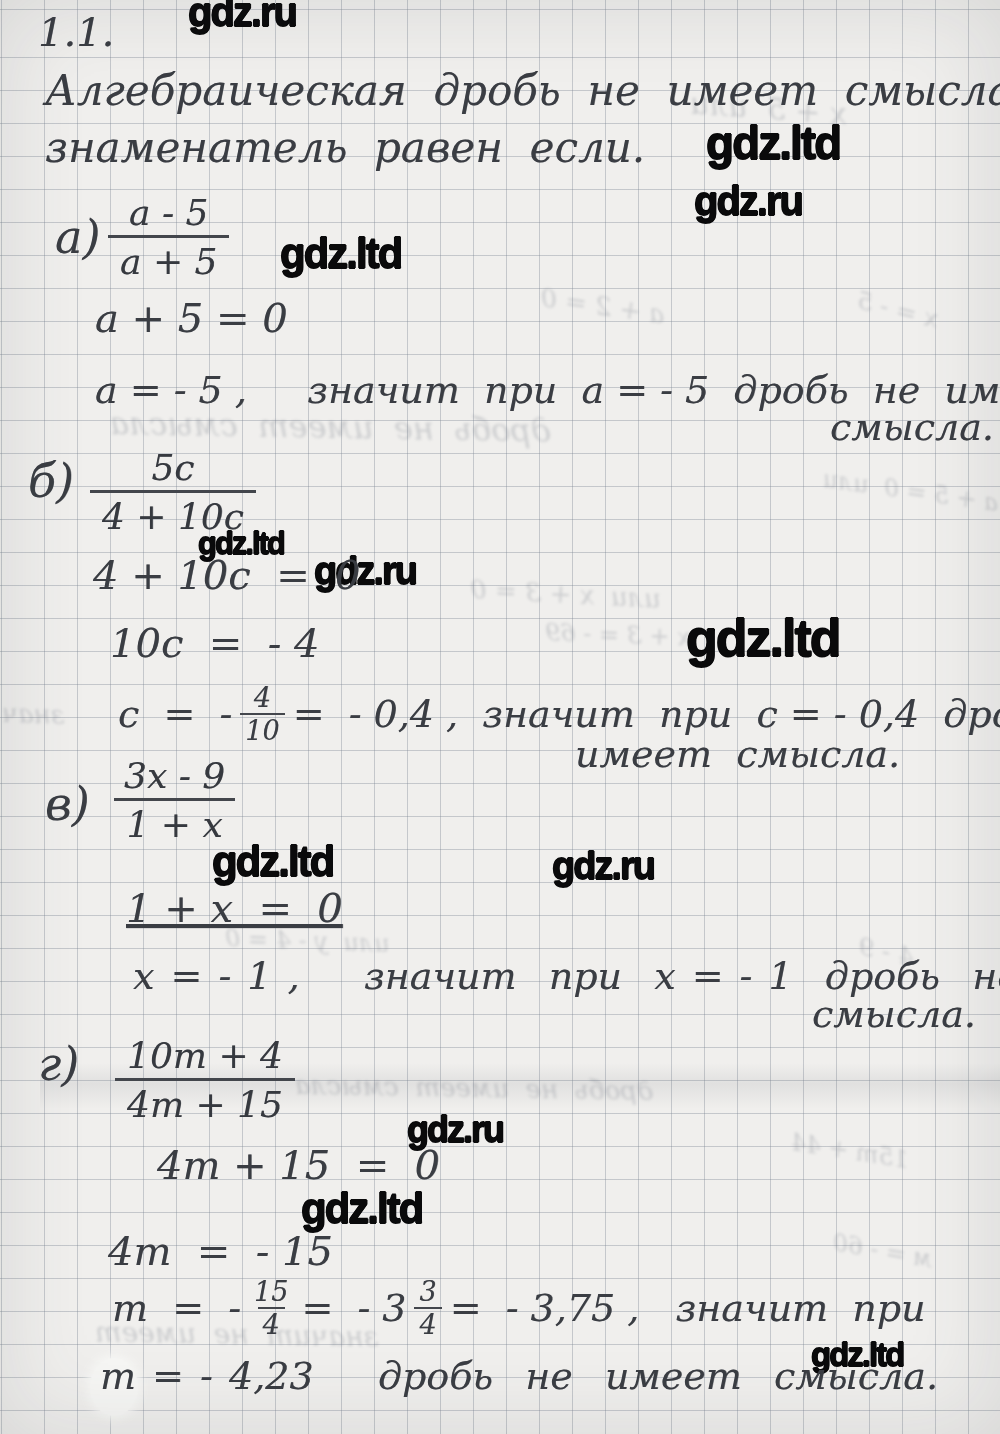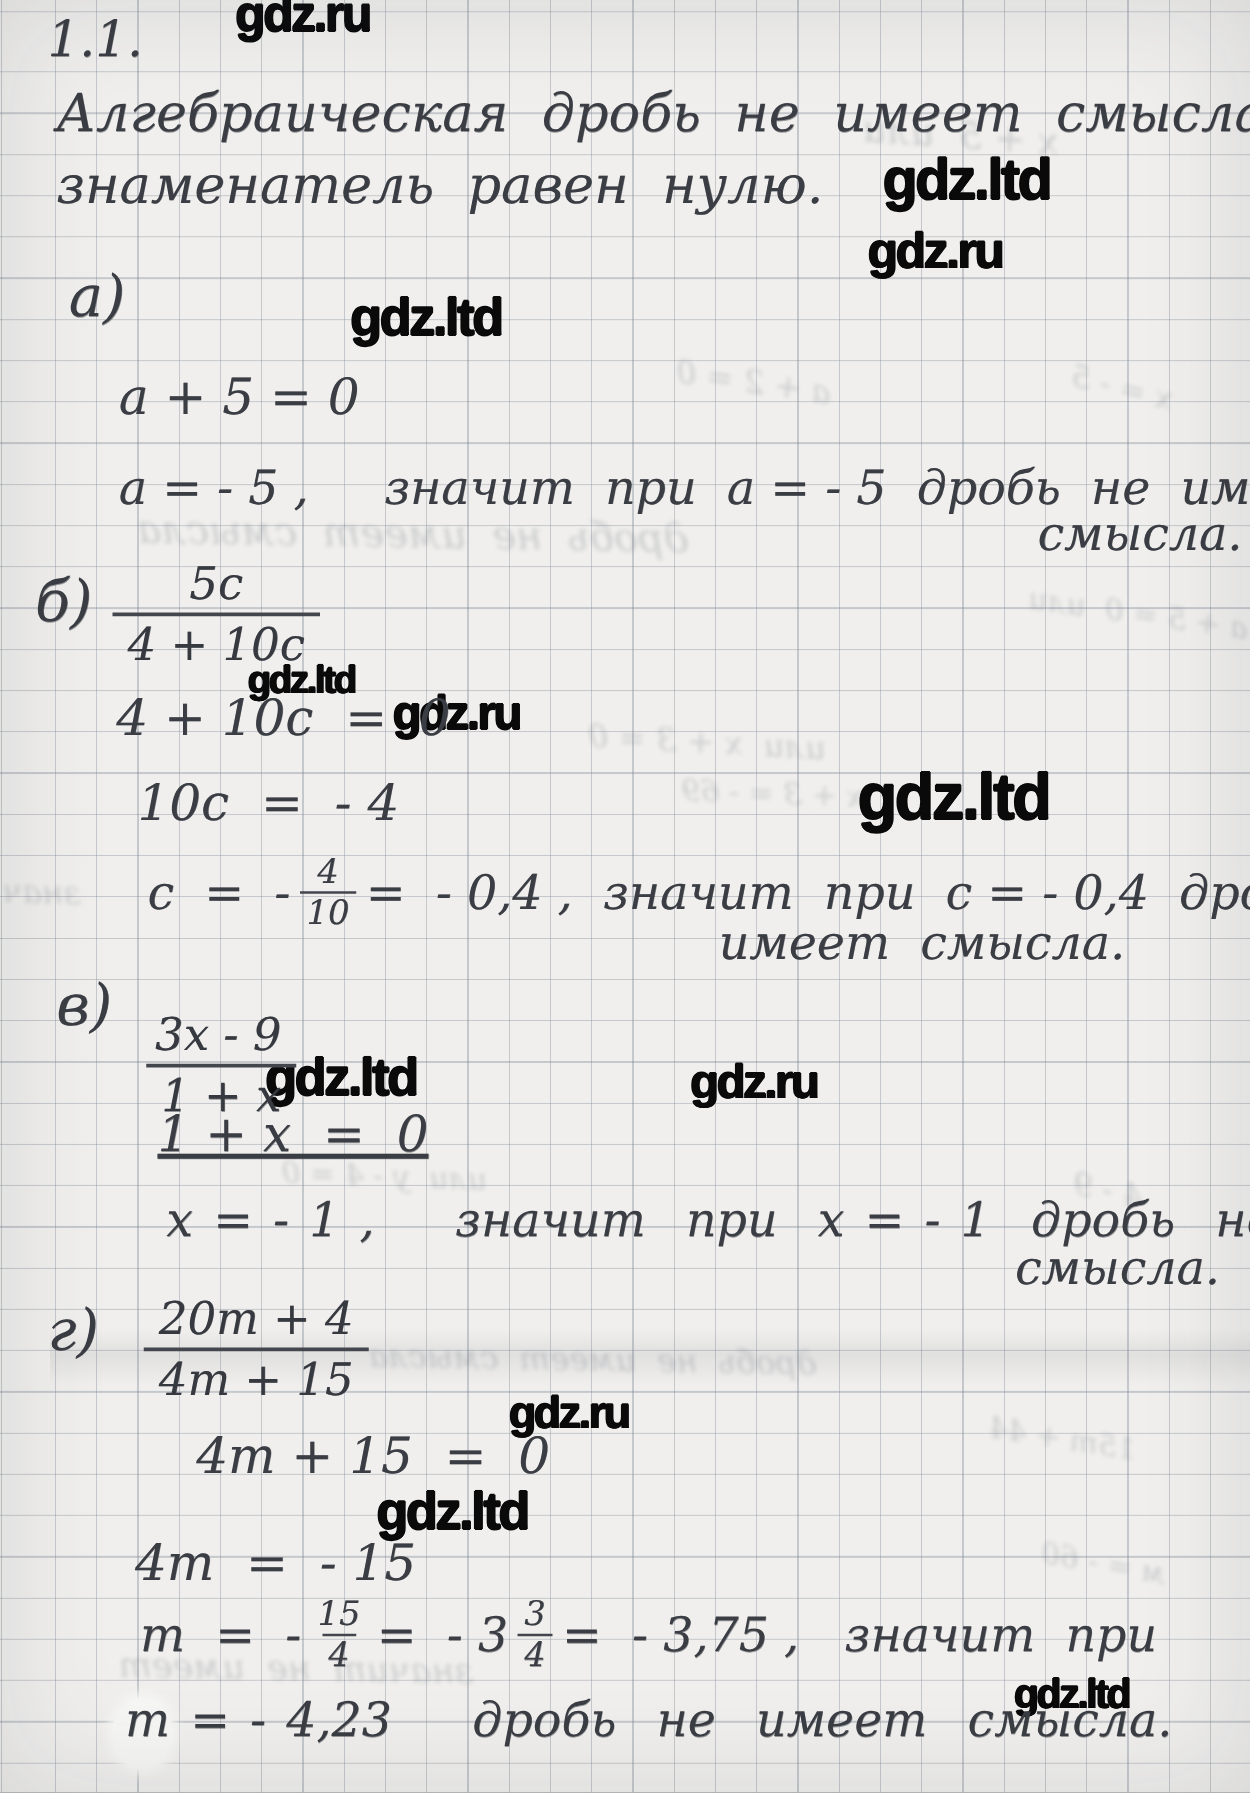--- a/index.html
+++ b/index.html
@@ -105,23 +105,27 @@
   <div class="wm w6">gdz.ru</div>
   <div class="wm w7">gdz.ltd</div>
   <div class="wm w8">gdz.ltd</div>
   <div class="wm w9">gdz.ru</div>
   <div class="wm w10">gdz.ru</div>
   <div class="wm w11">gdz.ltd</div>
   <div class="wm w12">gdz.ltd</div>
 
   <div class="hw sz40" style="left:38px;top:10px;">1.1.</div>
   <div class="hw sz42" style="left:45px;top:68px;">Алгебраическая  дробь  не  имеет  смысла,  если</div>
-  <div class="hw sz42" style="left:45px;top:125px;">знаменатель  равен  нулю.</div>
+  <div class="hw sz42" style="left:45px;top:125px;">знаменатель  равен  если.</div>
 
   <div class="hw lbl" style="left:55px;top:212px;">а)</div>
+  <div class="frac" style="left:108px;top:192px;">
+    <span class="fnum">а - 5</span>
+    <span class="fden">а + 5</span>
+  </div>
   <div class="hw sz40" style="left:95px;top:296px;">а + 5 = 0</div>
   <div class="hw sz38" style="left:95px;top:370px;">а = - 5 ,     значит  при  а = - 5  дробь  не  имеет</div>
   <div class="hw sz38" style="left:830px;top:407px;">смысла.</div>
 
   <div class="hw lbl" style="left:28px;top:456px;">б)</div>
   <div class="frac" style="left:90px;top:447px;">
     <span class="fnum">5с</span>
     <span class="fden">4 + 10с</span>
   </div>
   <div class="hw sz40" style="left:93px;top:553px;">4 + 10с  =  0</div>
@@ -130,31 +134,31 @@
     <span class="t">с  =  -</span>
     <span class="ifrac">
       <span class="fnum">4</span>
       <span class="fden">10</span>
     </span>
     <span class="t">=  - 0,4 ,  значит  при  с = - 0,4  дробь не</span>
   </div>
   <div class="hw sz38" style="left:575px;top:734px;">имеет  смысла.</div>
 
   <div class="hw lbl" style="left:45px;top:779px;">в)</div>
-  <div class="frac" style="left:112px;top:808px;align-items:flex-end;">
+  <div class="frac" style="left:112px;top:755px;">
     <span class="fnum">3х - 9</span>
     <span class="fden">1 + х</span>
   </div>
   <div class="hw sz40" style="left:126px;top:886px;text-decoration:underline;">1 + х  =  0</div>
   <div class="hw sz38" style="left:133px;top:956px;word-spacing:4px;">х = - 1 ,    значит  при  х = - 1  дробь  не  имеет</div>
   <div class="hw sz38" style="left:812px;top:994px;">смысла.</div>
 
   <div class="hw lbl" style="left:38px;top:1039px;">г)</div>
   <div class="frac" style="left:115px;top:1035px;">
-    <span class="fnum">20m + 4</span>
+    <span class="fnum">10m + 4</span>
     <span class="fden">4m + 15</span>
   </div>
   <div class="hw sz40" style="left:113px;top:1143px;margin-left:44px;">4m + 15  =  0</div>
   <div class="hw sz40" style="left:108px;top:1213px;margin-top:16px;">4m  =  - 15</div>
   <div class="mixline" style="left:112px;top:1278px;">
     <span class="t">m  =  -</span>
     <span class="ifrac">
       <span class="fnum">15</span>
       <span class="fden">4</span>
     </span>

